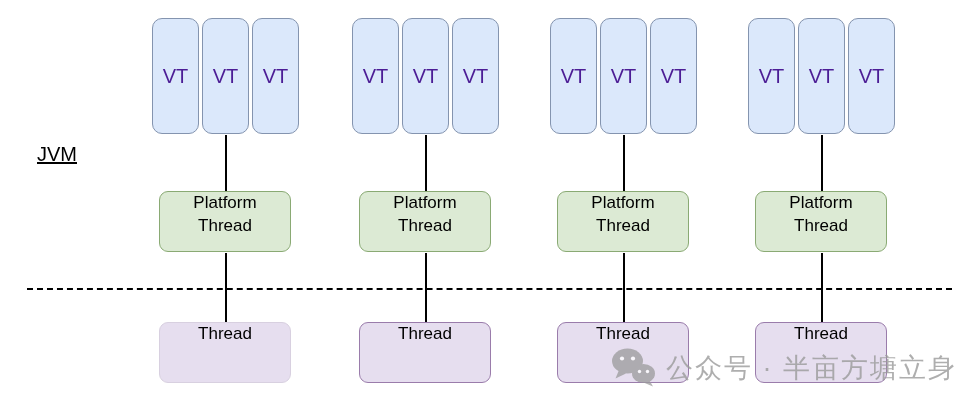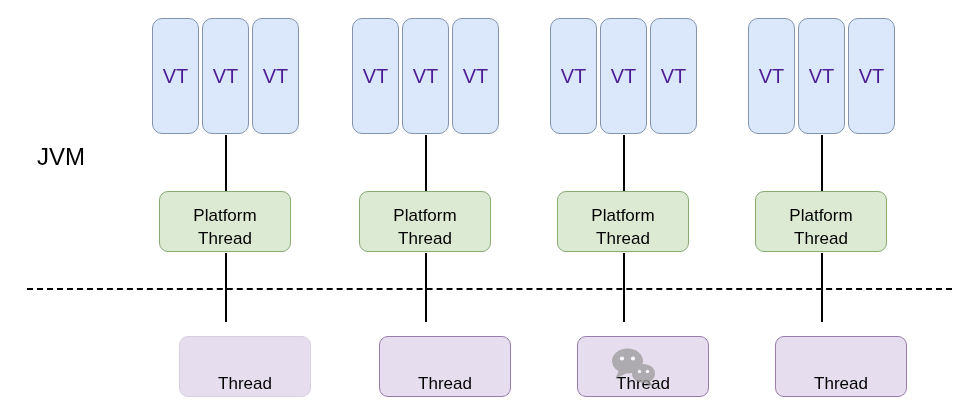--- a/index.html
+++ b/index.html
@@ -12,23 +12,24 @@
     position: relative;
     width: 962px;
     height: 406px;
     background: #ffffff;
     overflow: hidden;
   }
 
   
   .side-label {
     position: absolute;
-    font-size: 24px;
+    font-size: 20px;
     color: #000;
     white-space: nowrap;
+    text-decoration: underline;
   }
   .side-label.jvm { left: 37px; top: 143px; }
   .side-label.os  { left: 33px; top: 341px; }
 
   
   .dashed-divider {
     position: absolute;
     left: 27px;
     top: 288px;
     width: 925px;
@@ -79,38 +80,37 @@
   .conn.conn-top    { top: 135px; height: 56px; }
   .conn.conn-bottom { top: 253px; height: 69px; }
 
   .box {
     position: absolute;
     left: 9px;
     width: 130px;
     height: 59px;
     border-radius: 9px;
     display: flex;
-    align-items: flex-end;
+    align-items: flex-start;
     justify-content: center;
     text-align: center;
     font-size: 17px;
     line-height: 1.35;
     color: #000;
   }
   .box.platform {
     top: 191px;
     background: var(--platform-fill);
     border: 1.5px solid var(--platform-border);
   }
   .box.platform .label-inner { max-width: 80px; }
   .box.thread {
-    top: 336px;
+    top: 322px;
     background: var(--thread-fill);
     border: 1.5px solid var(--thread-border);
-    margin-left: 20px;
   }
   .box.thread.light-border {
     border-color: var(--thread-border-light);
   }
 
   
   .watermark {
     position: absolute;
     left: 610px;
     top: 347px;
@@ -233,15 +233,16 @@
         <ellipse cx="33.5" cy="26.5" rx="11.5" ry="9.5"></ellipse>
         <path d="M39.5 33.5 L43 39.5 L33.5 35.5 Z"></path>
       </g>
       <g fill="#ffffff">
         <circle cx="12" cy="11.5" r="2.1"></circle>
         <circle cx="23" cy="11.5" r="2.1"></circle>
         <circle cx="29.5" cy="24.5" r="1.7"></circle>
         <circle cx="37.5" cy="24.5" r="1.7"></circle>
       </g>
     </svg>
+    <span class="watermark-text">公众号 · 半亩方塘立身</span>
   </div>
 
 </div>
 
 </body></html>

